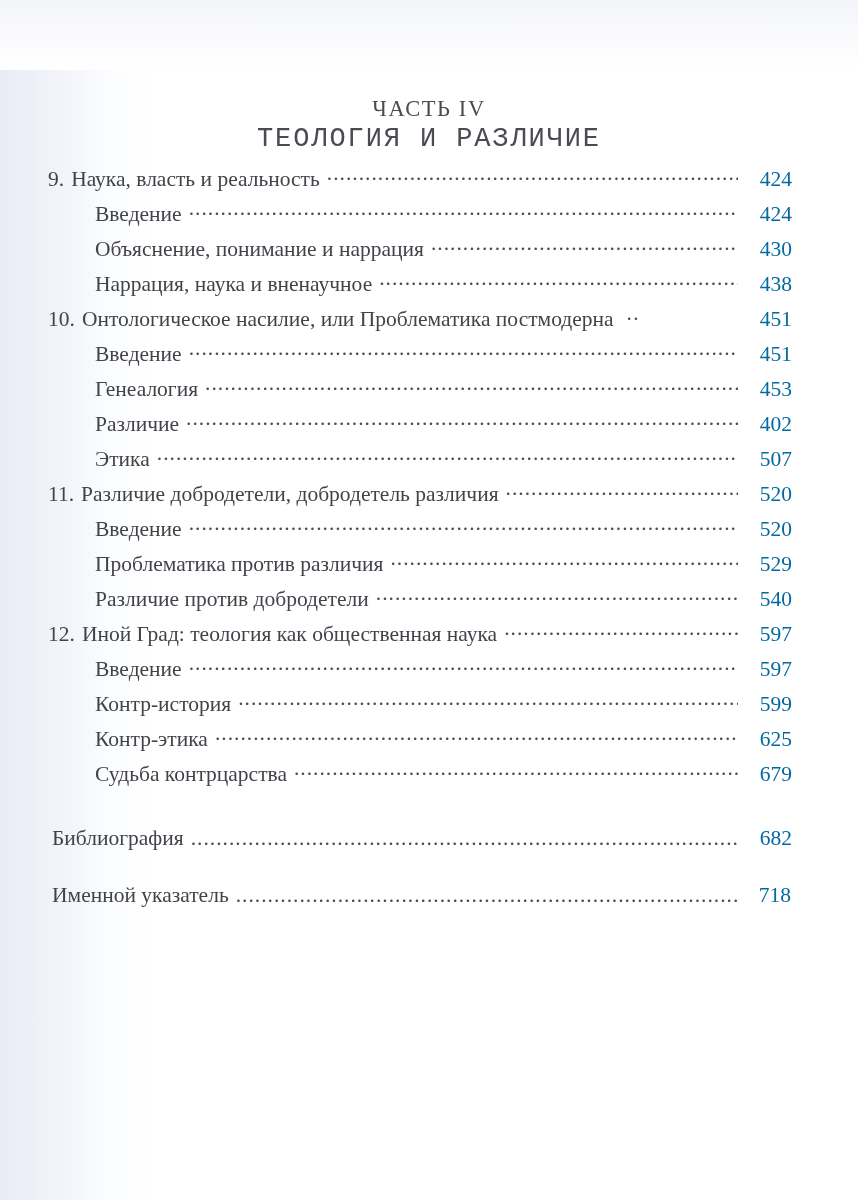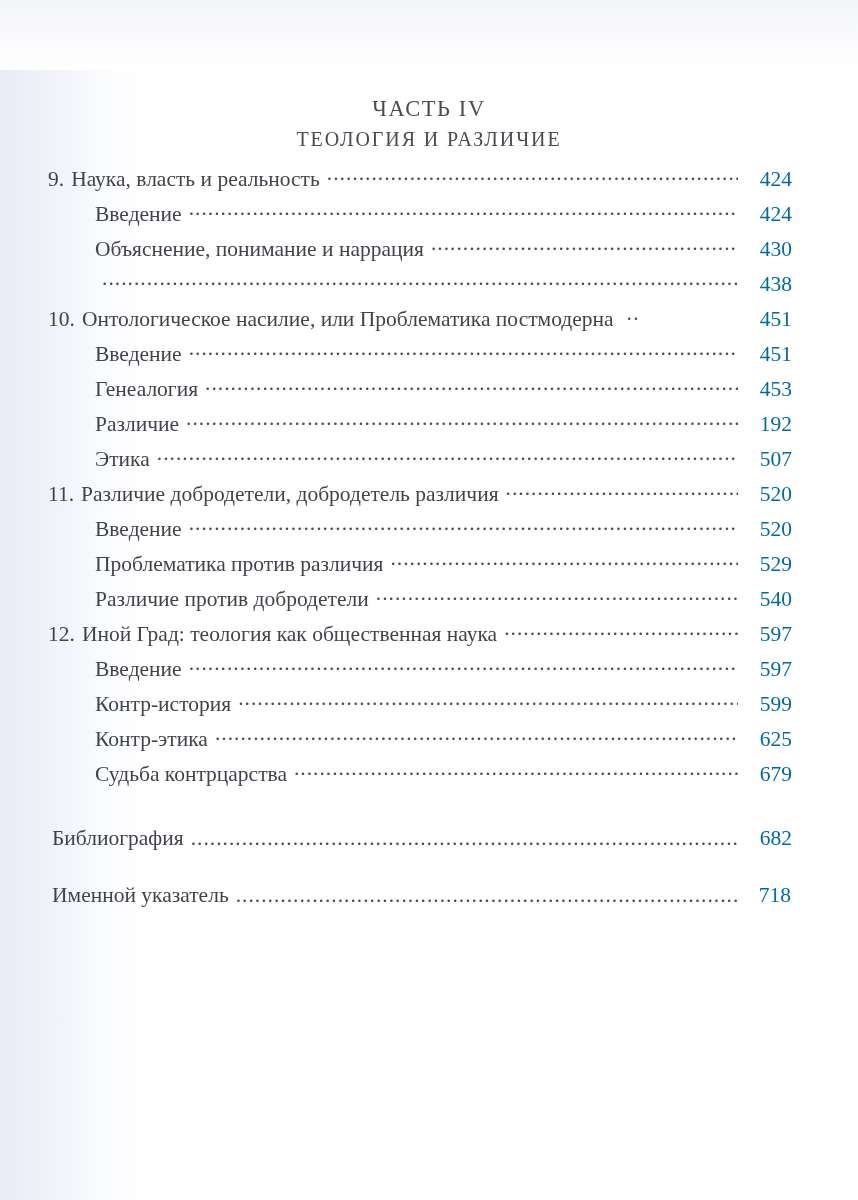--- a/index.html
+++ b/index.html
@@ -58,22 +58,23 @@
   }
   .part-heading .line {
     display: block;
     font-size: 22.5px;
     line-height: 31px;
     letter-spacing: 1.6px;
     color: #4a4a52;
     white-space: nowrap;
   }
   .part-heading .line-2 {
-    font-size: 20px;
+    font-size: 27px;
     letter-spacing: 1.9px;
+    font-family: Liberation Mono, monospace;
   }
 
   
   .toc {
     position: absolute;
     left: 48px;
     top: 164px;
     width: 744px;
   }
 
@@ -181,20 +182,21 @@
         <span class="leader"></span>
         <span class="entry-page">424</span>
       </div>
       <div class="toc-entry level-sub">
         <span class="entry-title">Объяснение, понимание и наррация</span>
         <span class="entry-space wide"></span>
         <span class="leader"></span>
         <span class="entry-page">430</span>
       </div>
       <div class="toc-entry level-sub">
+        <span class="entry-title">Наррация, наука и вненаучное</span>
         <span class="entry-space wide"></span>
         <span class="leader"></span>
         <span class="entry-page">438</span>
       </div>
       <div class="toc-entry level-chapter">
         <span class="entry-num">10.</span>
         <span class="entry-title">Онтологическое насилие, или Проблематика постмодерна</span>
         <span class="entry-space wide"></span>
         <span class="leader short"></span>
         <span class="entry-page pad-left">451</span>
@@ -208,21 +210,21 @@
       <div class="toc-entry level-sub">
         <span class="entry-title">Генеалогия</span>
         <span class="entry-space wide"></span>
         <span class="leader"></span>
         <span class="entry-page">453</span>
       </div>
       <div class="toc-entry level-sub">
         <span class="entry-title">Различие</span>
         <span class="entry-space wide"></span>
         <span class="leader"></span>
-        <span class="entry-page">192</span>
+        <span class="entry-page">402</span>
       </div>
       <div class="toc-entry level-sub">
         <span class="entry-title">Этика</span>
         <span class="entry-space wide"></span>
         <span class="leader"></span>
         <span class="entry-page">507</span>
       </div>
       <div class="toc-entry level-chapter">
         <span class="entry-num">11.</span>
         <span class="entry-title">Различие добродетели, добродетель различия</span>

